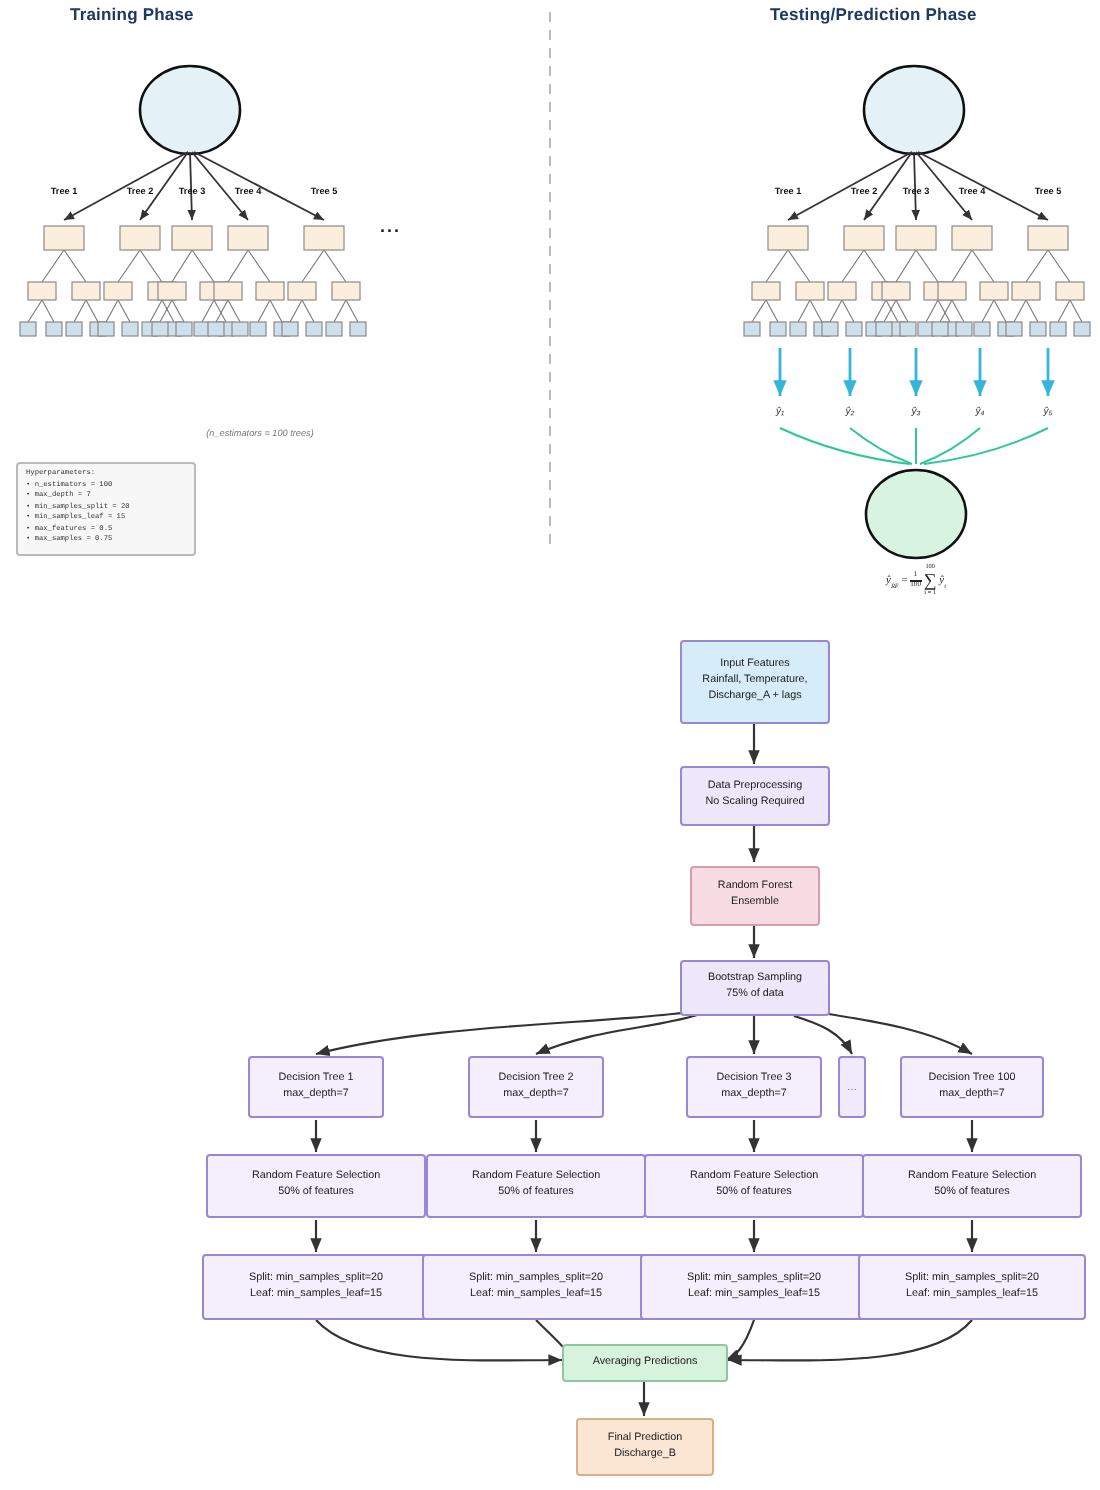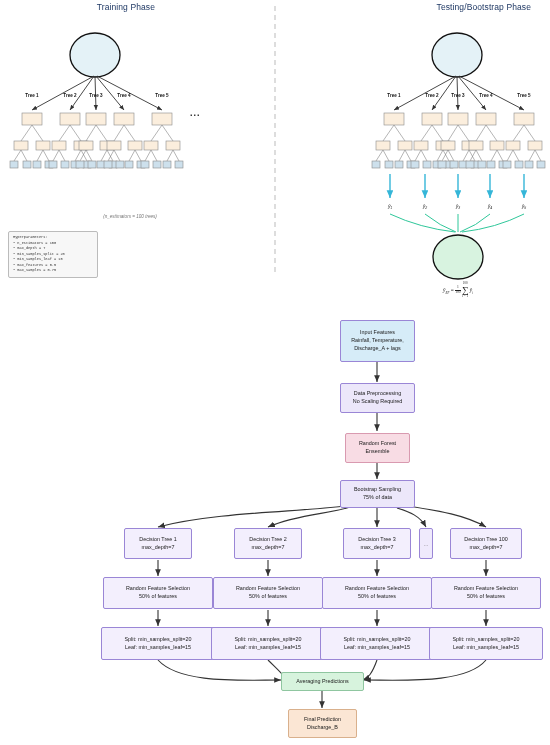--- a/index.html
+++ b/index.html
@@ -1,21 +1,21 @@
 <!DOCTYPE html>
 <html><head>
 <meta charset="utf-8">
 <style>
   html,body{margin:0;padding:0;background:#ffffff;}
   body{width:550px;height:745px;position:relative;overflow:hidden;
        font-family:"Liberation Sans","DejaVu Sans",sans-serif;color:#222;}
   .stage{position:absolute;left:0;top:0;width:550px;height:745px;}
   svg.layer{position:absolute;left:0;top:0;width:550px;height:745px;overflow:visible;}
-  .phase-title{position:absolute;font-size:8.5px;font-weight:normal;color:#1f3864;
-               text-align:right;letter-spacing:.1px;}
+  .phase-title{position:absolute;font-size:8.5px;font-weight:bold;color:#1f3864;
+               text-align:left;letter-spacing:.1px;}
   .tree-label{position:absolute;font-size:4.6px;font-weight:bold;color:#111;text-align:center;white-space:nowrap;}
   .ell{position:absolute;font-size:9px;font-weight:bold;color:#222;letter-spacing:1px;}
   .caption{position:absolute;font-size:4.6px;font-style:italic;color:#777;text-align:center;white-space:nowrap;}
   .hp-box{position:absolute;border:1px solid #bbb;background:#f7f7f7;border-radius:2px;
           padding:3px 4px;font-family:"Liberation Mono","DejaVu Sans Mono",monospace;
           font-size:3.6px;line-height:1.55;color:#333;}
   .yhat{position:absolute;font-size:5px;font-style:italic;color:#333;text-align:center;white-space:nowrap;}
   .formula{position:absolute;font-size:5.4px;color:#222;text-align:center;white-space:nowrap;
            font-family:"Liberation Serif","DejaVu Serif",serif;font-style:italic;}
   .formula .frac{display:inline-block;vertical-align:middle;text-align:center;font-style:normal;font-size:3.6px;line-height:1.05;}
@@ -241,21 +241,21 @@
       <path d="M158,660 C180,684 240,680 281,680"></path>
       <path d="M268,660 C282,674 288,678 281,680"></path>
       <path d="M377,660 C372,674 368,678 363,680"></path>
       <path d="M486,660 C466,684 405,680 364,680"></path>
 
       <line x1="322" y1="691" x2="322" y2="708"></line>
     </g>
   </svg>
 
   <div class="phase-title" style="left:35px;top:2px;width:120px;">Training Phase</div>
-  <div class="phase-title" style="left:385px;top:2px;width:146px;">Testing/Bootstrap Phase</div>
+  <div class="phase-title" style="left:385px;top:2px;width:146px;">Testing/Prediction Phase</div>
 
   <div class="tree-label" style="left:12px;top:93px;width:40px;">Tree 1</div>
   <div class="tree-label" style="left:50px;top:93px;width:40px;">Tree 2</div>
   <div class="tree-label" style="left:76px;top:93px;width:40px;">Tree 3</div>
   <div class="tree-label" style="left:104px;top:93px;width:40px;">Tree 4</div>
   <div class="tree-label" style="left:142px;top:93px;width:40px;">Tree 5</div>
   <div class="ell" style="left:190px;top:108px;">...</div>
 
   <div class="tree-label" style="left:374px;top:93px;width:40px;">Tree 1</div>
   <div class="tree-label" style="left:412px;top:93px;width:40px;">Tree 2</div>

